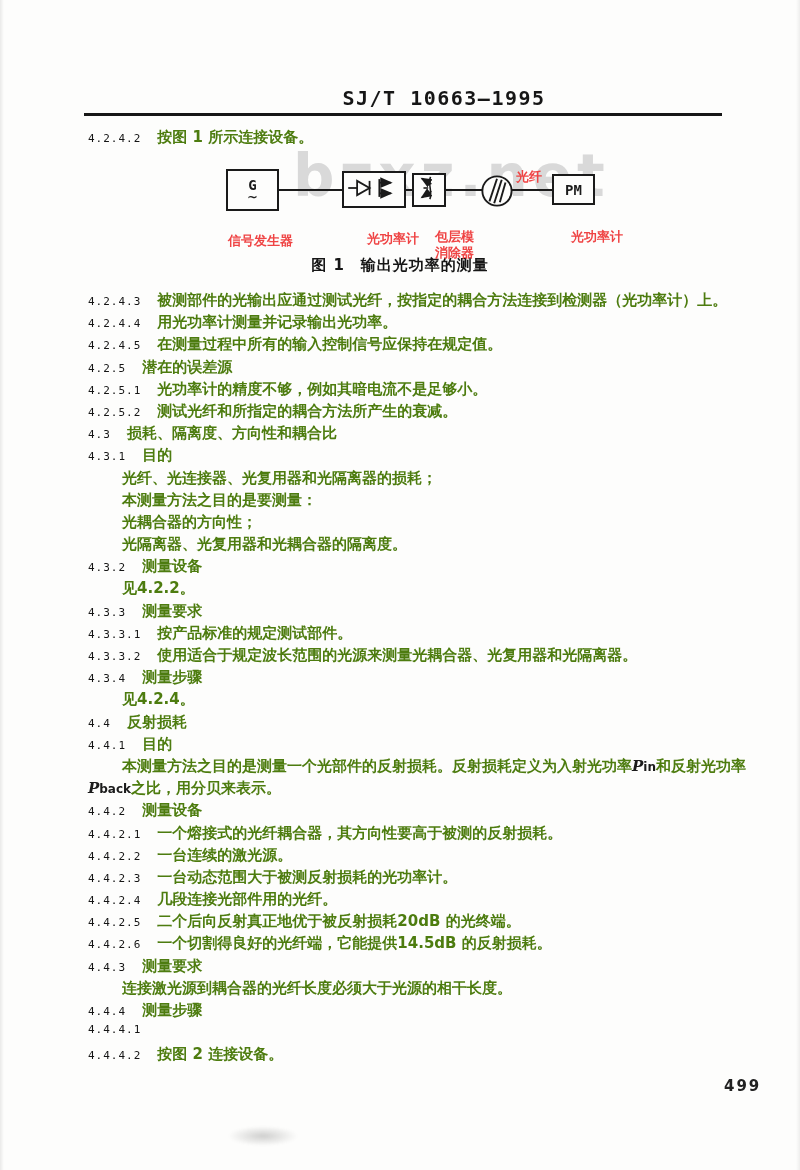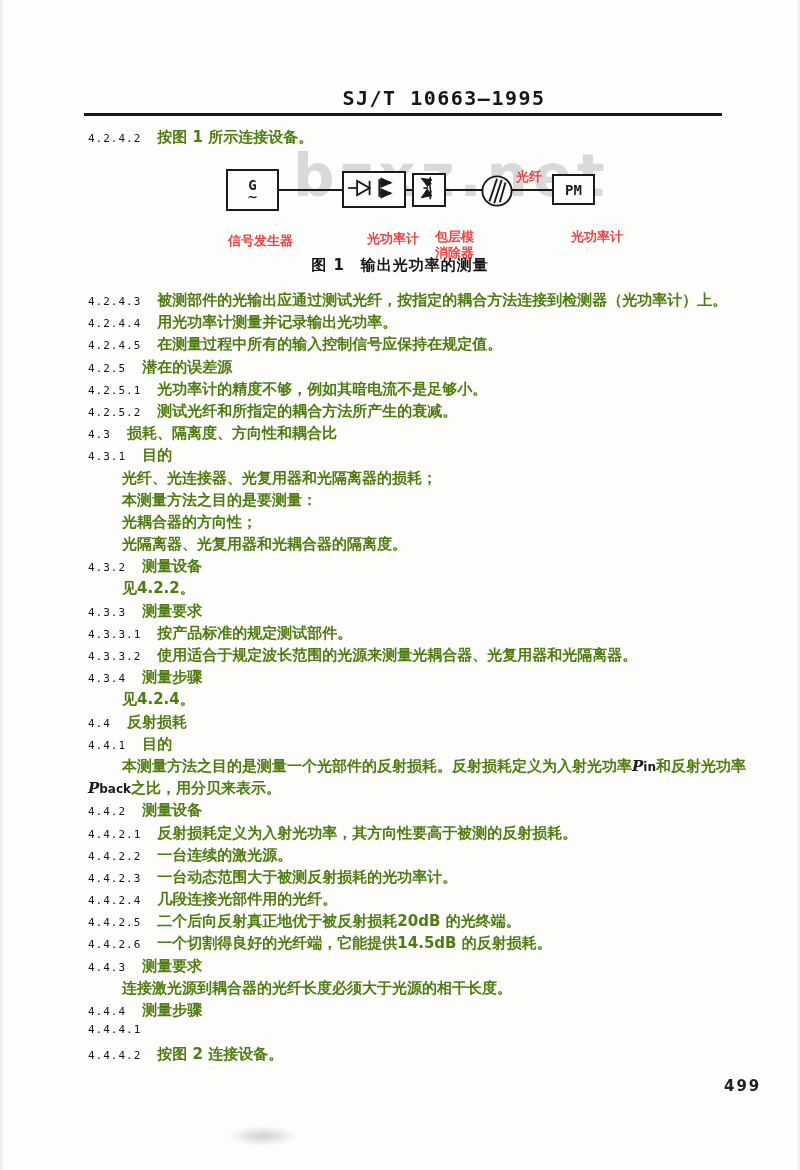--- a/index.html
+++ b/index.html
@@ -258,21 +258,21 @@
         <span class="psub">back</span>
         <span class="txt"> 之比，用分贝来表示。</span>
     </div>
 
     <div class="line">
         <span class="num">4.4.2</span>
         <span class="txt">测量设备</span>
       </div>
     <div class="line">
         <span class="num">4.4.2.1</span>
-        <span class="txt">反射损耗定义为入射光功率，其方向性要高于被测的反射损耗。</span>
+        <span class="txt">一个熔接式的光纤耦合器，其方向性要高于被测的反射损耗。</span>
       </div>
     <div class="line">
         <span class="num">4.4.2.2</span>
         <span class="txt">一台连续的激光源。</span>
       </div>
     <div class="line">
         <span class="num">4.4.2.3</span>
         <span class="txt">一台动态范围大于被测反射损耗的光功率计。</span>
       </div>
     <div class="line">

